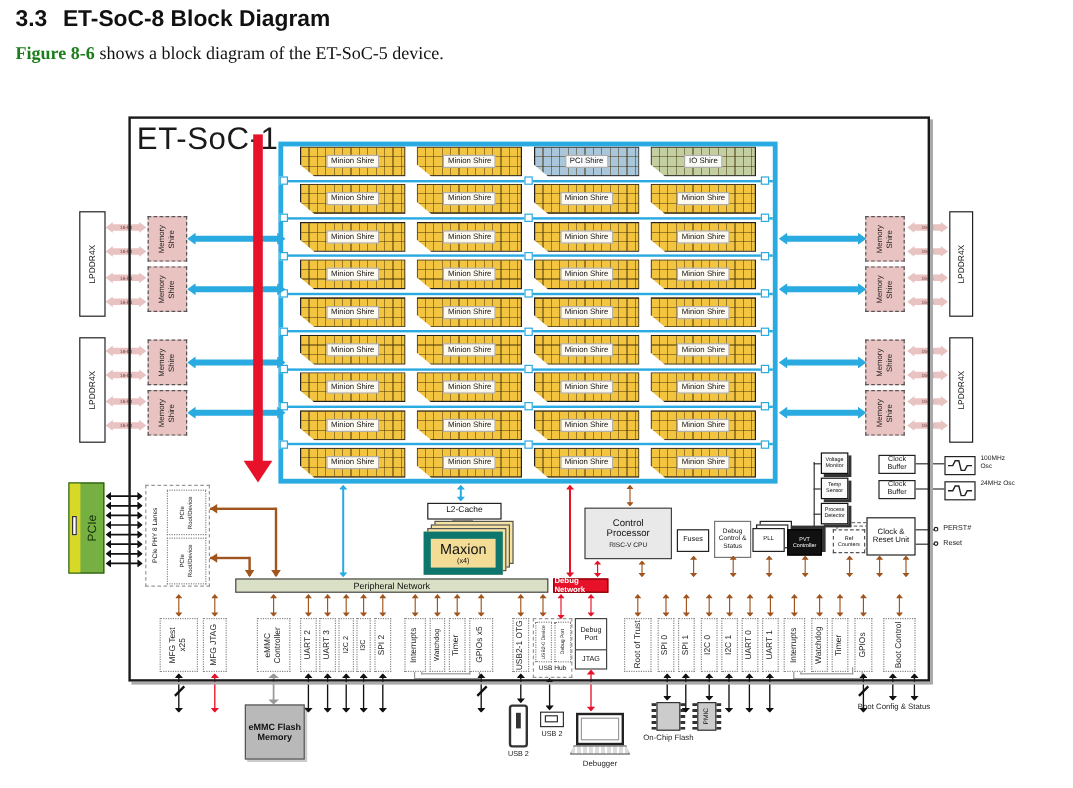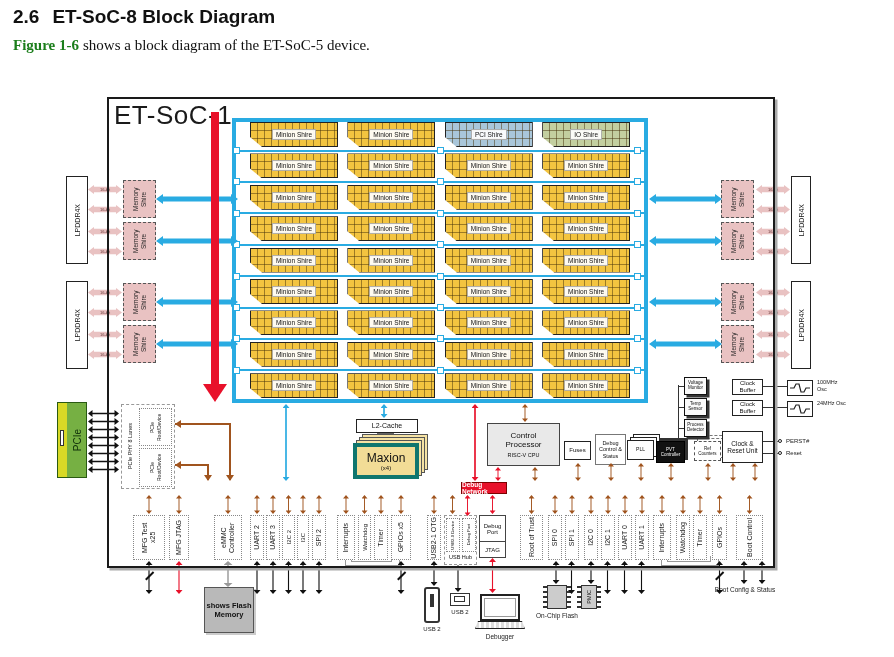--- a/index.html
+++ b/index.html
@@ -38,37 +38,37 @@
           display:flex;align-items:center;justify-content:center;text-align:center;line-height:1.1;}
   .bar{background:var(--netgreen,#D9E0C6);border:1px solid #4a4a4a;display:flex;align-items:center;
        justify-content:center;font-size:7.5px;color:#111;z-index:3;}
   .dbgbar{background:var(--red,#E8112A);border-color:#7d0000;color:#fff;font-weight:bold;font-size:6.5px;}
   .pbox{border:1px dotted #888;background:#fff;z-index:2;}
   .pbox .vtext{font-size:7px;line-height:8px;color:#222;}
   .spbox{background:#e9e9e9;border:1px solid #444;display:flex;flex-direction:column;align-items:center;
          justify-content:center;text-align:center;}
   .spn{font-size:8px;line-height:9px;width:52px;}
   .spc{font-size:5.5px;margin-top:3px;}
-  .maxion{background:#F2DC96;border:4px solid #0f766e;display:flex;flex-direction:column;align-items:center;
+  .maxion{background:#F2DC96;border:6px solid #0f766e;display:flex;flex-direction:column;align-items:center;
           justify-content:center;}
   .mxl{background:#F6E3A4;border:1px solid #555;}
   .emmc{background:#b9b9b9;border:1px solid #555;box-shadow:2px 2px 0 #ccc;display:flex;align-items:center;
         justify-content:center;text-align:center;font-size:7.5px;font-weight:bold;line-height:9px;}
   .ubr{border:1px solid #999;border-top:none;z-index:1;}
   .pinL,.pinR{background:repeating-linear-gradient(180deg,#333 0 2px,transparent 2px 5px);}
   .tiny{color:#222;}
 </style>
 </head>
 <body>
 
 <div class="page">
 
-  <div class="abs doc-title" style="left:13px;top:6px"><span>2.6</span><span class="tsp">ET-SoC-8 Block Diagram</span></div>
-
-  <div class="abs doc-caption" style="left:13px;top:37px"><span class="figref">Figure 1-6</span><span>shows a block diagram of the ET-SoC-5 device.</span></div>
+  <div class="abs doc-title" style="left:13px;top:6px"><span>3.3</span><span class="tsp">ET-SoC-8 Block Diagram</span></div>
+
+  <div class="abs doc-caption" style="left:13px;top:37px"><span class="figref">Figure 8-6</span><span>shows a block diagram of the ET-SoC-5 device.</span></div>
 
   <div class="abs" id="diagram" style="left:0;top:0;width:894px;height:657px">
 
     <div class="abs chiprect" style="left:107px;top:97px;width:668px;height:471px"></div>
     <div class="abs chipname" style="left:114px;top:100px">ET-SoC-1</div>
     <div class="abs meshframe" style="left:232px;top:118px;width:416px;height:285px"></div>
 
     <div class="abs" style="left:211px;top:112px;width:8px;height:273px;background:var(--red);z-index:3"></div>
     <div class="abs" style="left:203px;top:384px;width:0;height:0;border-left:12px solid transparent;border-right:12px solid transparent;border-top:18px solid var(--red);z-index:3"></div>
 
@@ -136,20 +136,21 @@
           <span class="vtext" style="font-size:5.5px;line-height:7px">PCIe PHY 8 Lanes</span>
         </div>
       <div class="abs vwrap" style="left:17px;top:3px;width:33px;height:38px;border:1px dotted #888">
           <span class="vtext" style="font-size:5px;line-height:7px">PCIe Root/Device</span>
         </div>
       <div class="abs vwrap" style="left:17px;top:43px;width:33px;height:39px;border:1px dotted #888">
           <span class="vtext" style="font-size:5px;line-height:7px">PCIe Root/Device</span>
         </div>
     </div>
 
+    <div class="abs bar" style="left:196px;top:482px;width:261px;height:12px">Peripheral Network</div>
     <div class="abs bar dbgbar" style="left:461px;top:482px;width:46px;height:12px">Debug Network</div>
 
     <div class="abs" style="left:444px;top:515px;width:33px;height:50px;border:1px dashed #999;background:#fff;z-index:2">
       <div class="abs vwrap" style="left:1px;top:2px;width:14px;height:34px;border:1px dotted #888">
           <span class="vtext" style="font-size:4.2px;line-height:5.5px">USB2-0 Device</span>
         </div>
       <div class="abs vwrap" style="left:17px;top:2px;width:14px;height:34px;border:1px dotted #888">
           <span class="vtext" style="font-size:4.2px;line-height:5.5px">Debug Port</span>
         </div>
       <div class="abs" style="left:0;top:38px;width:31px;height:10px;font-size:5.5px;text-align:center">USB Hub</div>
@@ -157,21 +158,21 @@
     <div class="abs" style="left:479px;top:515px;width:27px;height:43px;border:1px solid #444;background:#fff;z-index:2">
       <div class="abs vwrap" style="left:0;top:0;width:25px;height:26px;border-bottom:1px solid #444;font-size:6px">Debug Port</div>
       <div class="abs vwrap" style="left:0;top:27px;width:25px;height:14px;font-size:6px">JTAG</div>
     </div>
 
     <div class="abs ubr" style="left:345px;top:556px;width:55px;height:10px"></div>
     <div class="abs ubr" style="left:351px;top:556px;width:41px;height:6px"></div>
     <div class="abs ubr" style="left:661px;top:556px;width:58px;height:10px"></div>
     <div class="abs ubr" style="left:667px;top:556px;width:44px;height:6px"></div>
 
-    <div class="abs emmc" style="left:204px;top:587px;width:50px;height:46px">shows Flash Memory</div>
+    <div class="abs emmc" style="left:204px;top:587px;width:50px;height:46px">eMMC Flash Memory</div>
     <div class="abs" style="left:424px;top:587px;width:16px;height:36px;border:2px solid #333;border-radius:3px;background:#fff">
         <div class="abs" style="left:4px;top:5px;width:4px;height:13px;background:#333"></div>
       </div>
     <div class="abs tiny" style="left:416px;top:626px;width:32px;font-size:6px;text-align:center">USB 2</div>
     <div class="abs" style="left:450px;top:593px;width:20px;height:13px;border:1.5px solid #333;background:#fff">
         <div class="abs" style="left:3px;top:2px;width:11px;height:6px;border:1px solid #333"></div>
       </div>
     <div class="abs tiny" style="left:444px;top:609px;width:32px;font-size:6px;text-align:center">USB 2</div>
     <div class="abs" style="left:480px;top:594px;width:40px;height:27px;border:2px solid #222;background:#fff">
         <div class="abs" style="left:2px;top:2px;right:2px;bottom:2px;border:1px solid #999"></div>

